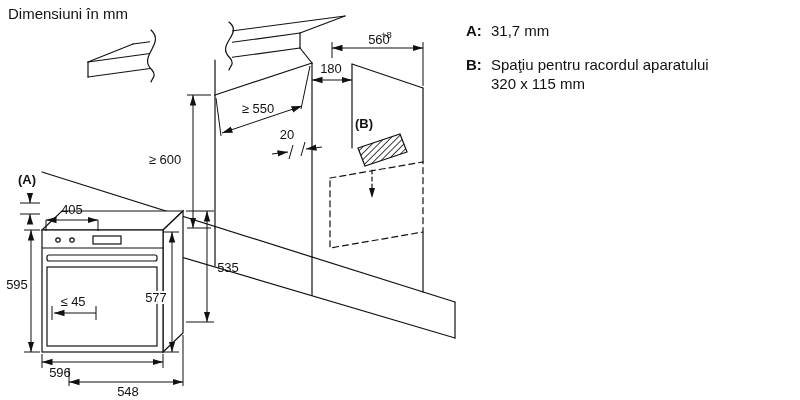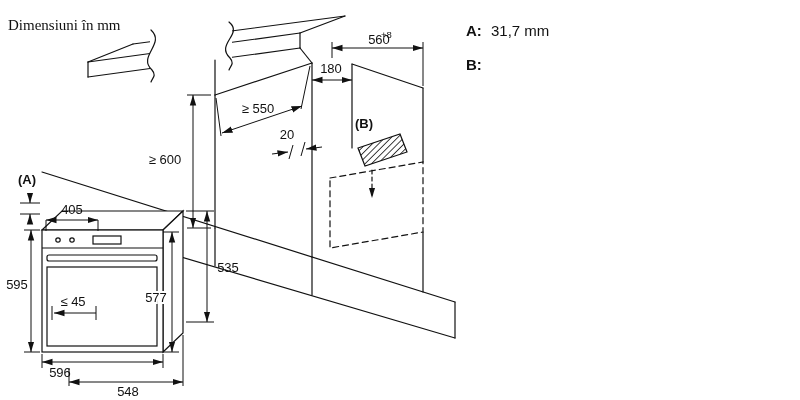--- a/index.html
+++ b/index.html
@@ -1,19 +1,19 @@
 <!DOCTYPE html>
 <html><head>
 <meta charset="utf-8">
 <style>
   html,body{margin:0;padding:0;background:#fff;}
   .stage{position:relative;width:800px;height:400px;background:#fff;overflow:hidden;
          font-family:"Liberation Sans",sans-serif;color:#111;}
   .stage svg{position:absolute;left:0;top:0;}
-  .title{position:absolute;left:8px;top:17px;font-size:15px;font-family:Liberation Serif, serif;}
+  .title{position:absolute;left:8px;top:5px;font-size:15px;}
   .legend{position:absolute;left:466px;top:22px;width:326px;font-size:15px;line-height:1.25;}
   .legend .row{display:flex;gap:7px;margin-bottom:15px;}
   .legend .key{font-weight:bold;min-width:18px;}
   svg text{font-family:"Liberation Sans",sans-serif;font-size:13px;fill:#111;stroke:none;}
   svg text.mid{text-anchor:middle;}
   svg text.bold{font-weight:bold;}
   svg text.sup{font-size:9.5px;}
   svg text.halo{paint-order:stroke;stroke:#fff;stroke-width:4px;}
 </style>
 </head>
@@ -193,17 +193,19 @@
   </svg>
 
   <div class="legend">
     <div class="row">
       <span class="key">A:</span>
       <span>31,7 mm</span>
     </div>
     <div class="row">
       <span class="key">B:</span>
       <div>
+        <div>Spaţiu pentru racordul aparatului</div>
+        <div>320 x 115 mm</div>
       </div>
     </div>
   </div>
 
 </div>
 
 </body></html>

